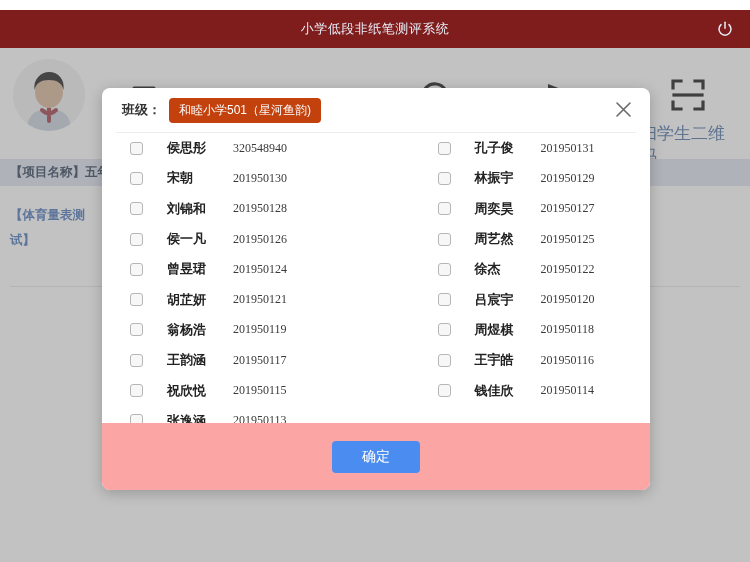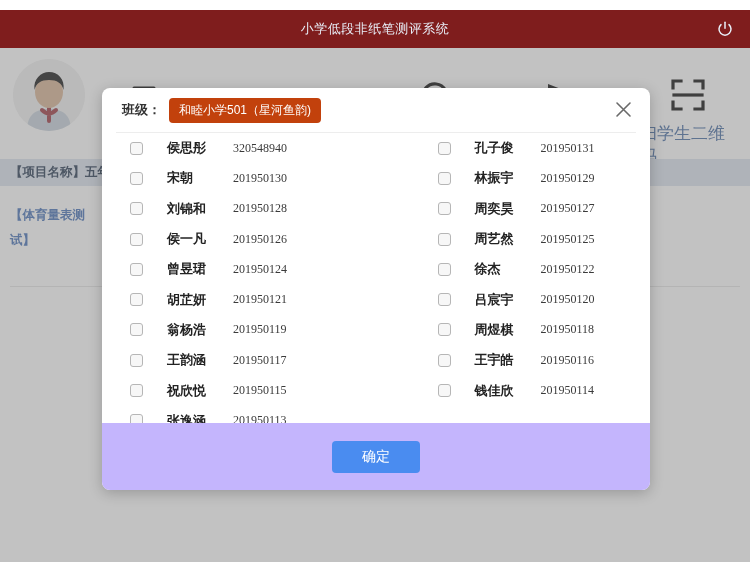--- a/index.html
+++ b/index.html
@@ -239,21 +239,21 @@
 
   .modal-foot {
     position: absolute;
     left: 0;
     bottom: 0;
     width: 548px;
     height: 67px;
     display: flex;
     align-items: center;
     justify-content: center;
-    background: #c4b5fd;
+    background: #fca5a5;
   }
   .confirm-btn {
     background: #4a8cf0;
     color: #ffffff;
     font-size: 14px;
     border: none;
     border-radius: 4px;
     padding: 7px 30px;
     font-family: inherit;
   }

